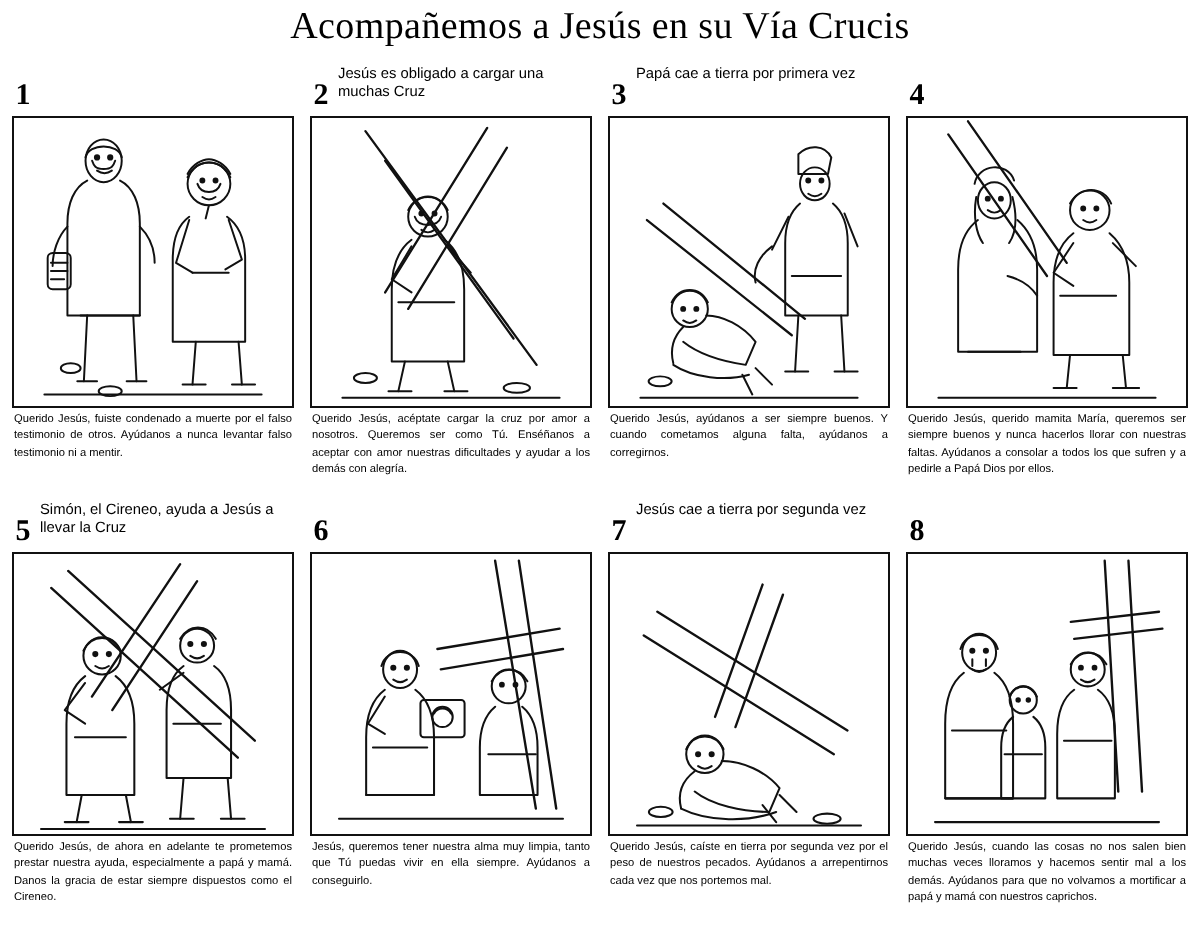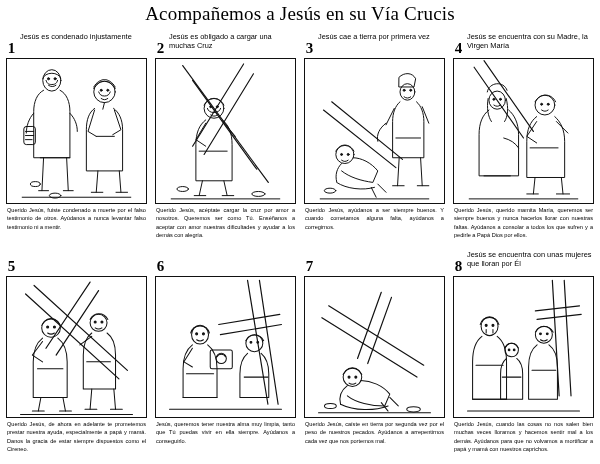--- a/index.html
+++ b/index.html
@@ -99,21 +99,20 @@
 
 <div class="page">
 
   <div class="title">Acompañemos a Jesús en su Vía Crucis</div>
 
   <div class="grid">
 
     <div class="station r1">
       <div class="st-head">
         <div class="num">1</div>
-        <div class="st-title">Jesús es condenado injustamente</div>
       </div>
       <div class="art">
         <div class="frame">
           <svg viewBox="0 0 140 175">
             <g fill="none" stroke="#111" stroke-width="1.2" stroke-linecap="round" stroke-linejoin="round">
 
               <ellipse cx="40" cy="26" rx="11" ry="13"></ellipse>
               <path d="M29 24c2-9 20-9 22 0"></path>
               <path d="M33 26c1 3 2 5 7 5s6-2 7-5"></path>
               <circle cx="36" cy="24" r="1.3" fill="#111"></circle>
@@ -188,21 +187,21 @@
             </g>
           </svg>
         </div>
       </div>
       <div class="caption">Querido Jesús, acéptate cargar la cruz por amor a nosotros. Queremos ser como Tú. Enséñanos a aceptar con amor nuestras dificultades y ayudar a los demás con alegría.</div>
     </div>
 
     <div class="station r1">
       <div class="st-head">
         <div class="num">3</div>
-        <div class="st-title">Jesús cae a tierra por primera vez</div>
+        <div class="st-title">Papá cae a tierra por primera vez</div>
       </div>
       <div class="art">
         <div class="frame">
           <svg viewBox="0 0 140 175">
             <g fill="none" stroke="#111" stroke-width="1.2" stroke-linecap="round" stroke-linejoin="round">
 
               <path d="M100 22c6-6 16-6 20 2l-2 10h-18z"></path>
               <ellipse cx="110" cy="40" rx="9" ry="10"></ellipse>
               <circle cx="106" cy="38" r="1.2" fill="#111"></circle>
               <circle cx="114" cy="38" r="1.2" fill="#111"></circle>
@@ -232,21 +231,20 @@
             </g>
           </svg>
         </div>
       </div>
       <div class="caption">Querido Jesús, ayúdanos a ser siempre buenos. Y cuando cometamos alguna falta, ayúdanos a corregirnos.</div>
     </div>
 
     <div class="station r1">
       <div class="st-head">
         <div class="num">4</div>
-        <div class="st-title">Jesús se encuentra con su Madre, la Virgen María</div>
       </div>
       <div class="art">
         <div class="frame">
           <svg viewBox="0 0 140 175">
             <g fill="none" stroke="#111" stroke-width="1.2" stroke-linecap="round" stroke-linejoin="round">
 
               <path d="M10 10 L70 96" stroke-width="1.4"></path>
               <path d="M22 2 L82 88" stroke-width="1.4"></path>
 
               <path d="M26 40c2-12 20-14 24-2"></path>
@@ -274,20 +272,21 @@
             </g>
           </svg>
         </div>
       </div>
       <div class="caption">Querido Jesús, querido mamita María, queremos ser siempre buenos y nunca hacerlos llorar con nuestras faltas. Ayúdanos a consolar a todos los que sufren y a pedirle a Papá Dios por ellos.</div>
     </div>
 
     <div class="station r2">
       <div class="st-head">
         <div class="num">5</div>
+        <div class="st-title">Simón, el Cireneo, ayuda a Jesús a llevar la Cruz</div>
       </div>
       <div class="art">
         <div class="frame">
           <svg viewBox="0 0 140 165">
             <g fill="none" stroke="#111" stroke-width="1.2" stroke-linecap="round" stroke-linejoin="round">
               <path d="M10 20 L120 120" stroke-width="1.4"></path>
               <path d="M20 10 L130 110" stroke-width="1.4"></path>
               <path d="M86 6 L34 84" stroke-width="1.4"></path>
               <path d="M96 16 L46 92" stroke-width="1.4"></path>
 
@@ -358,20 +357,21 @@
             </g>
           </svg>
         </div>
       </div>
       <div class="caption">Jesús, queremos tener nuestra alma muy limpia, tanto que Tú puedas vivir en ella siempre. Ayúdanos a conseguirlo.</div>
     </div>
 
     <div class="station r2">
       <div class="st-head">
         <div class="num">7</div>
+        <div class="st-title">Jesús cae a tierra por segunda vez</div>
       </div>
       <div class="art">
         <div class="frame">
           <svg viewBox="0 0 140 165">
             <g fill="none" stroke="#111" stroke-width="1.2" stroke-linecap="round" stroke-linejoin="round">
 
               <path d="M16 34 L128 104" stroke-width="1.4"></path>
               <path d="M8 48 L120 118" stroke-width="1.4"></path>
               <path d="M78 18 L50 96" stroke-width="1.4"></path>
               <path d="M90 24 L62 102" stroke-width="1.4"></path>
@@ -391,21 +391,20 @@
             </g>
           </svg>
         </div>
       </div>
       <div class="caption">Querido Jesús, caíste en tierra por segunda vez por el peso de nuestros pecados. Ayúdanos a arrepentirnos cada vez que nos portemos mal.</div>
     </div>
 
     <div class="station r2">
       <div class="st-head">
         <div class="num">8</div>
-        <div class="st-title">Jesús se encuentra con unas mujeres que lloran por Él</div>
       </div>
       <div class="art">
         <div class="frame">
           <svg viewBox="0 0 140 165">
             <g fill="none" stroke="#111" stroke-width="1.2" stroke-linecap="round" stroke-linejoin="round">
 
               <path d="M104 4 L112 140" stroke-width="1.4"></path>
               <path d="M118 4 L126 140" stroke-width="1.4"></path>
               <path d="M84 40 L136 34" stroke-width="1.4"></path>
               <path d="M86 50 L138 44" stroke-width="1.4"></path>

